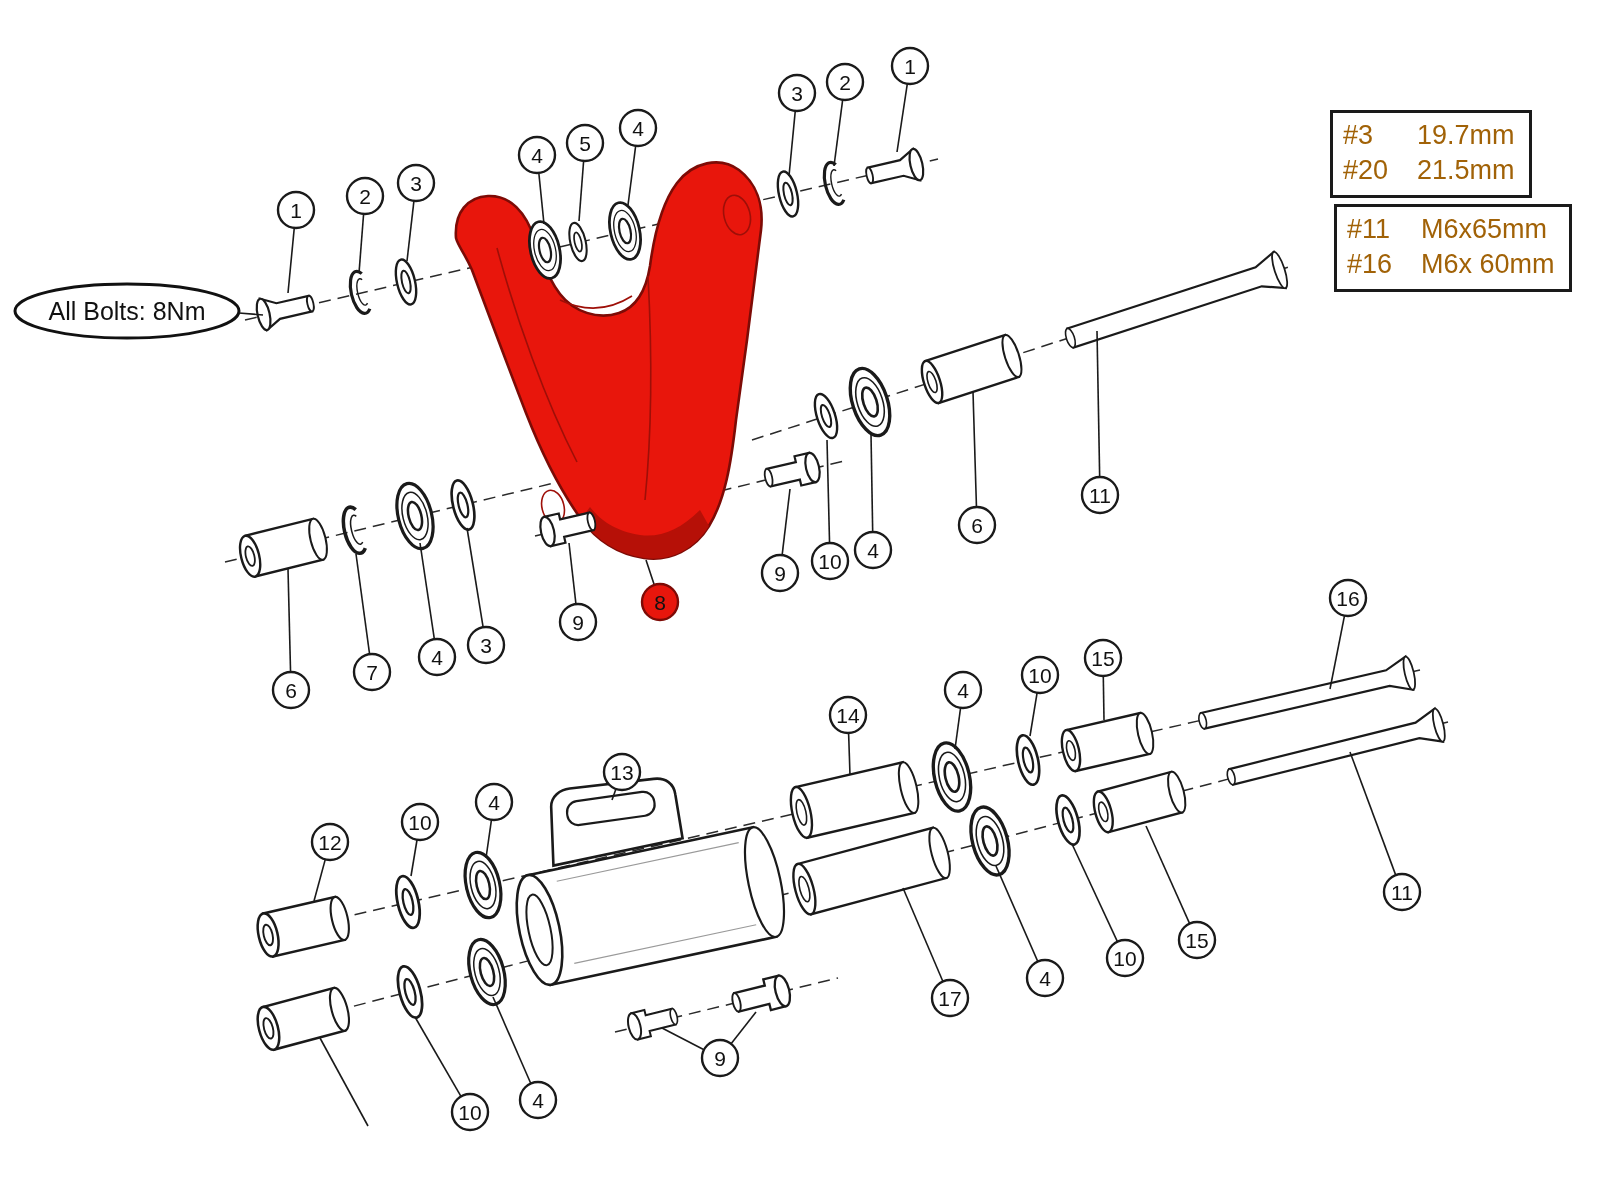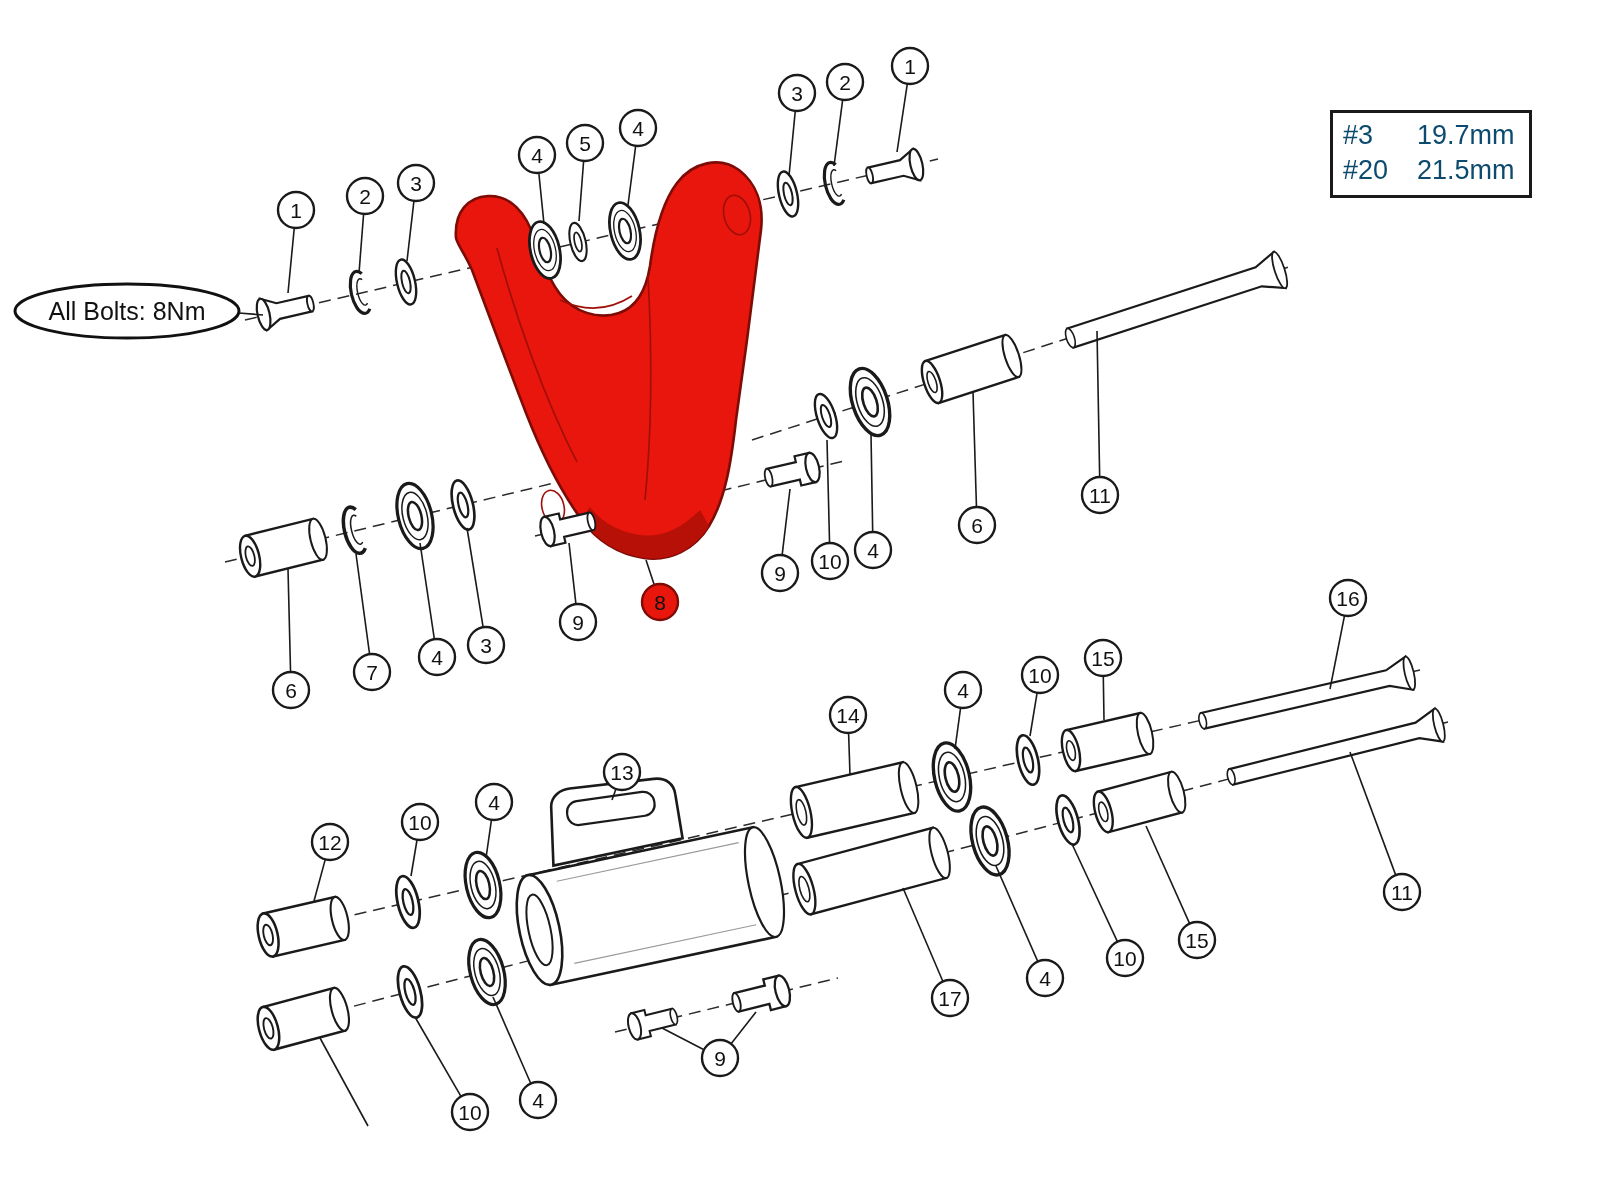--- a/index.html
+++ b/index.html
@@ -3,21 +3,21 @@
 <meta charset="utf-8">
 <style>
   html,body{margin:0;padding:0;background:#fff;}
   .canvas{
     position:relative;width:1600px;height:1200px;background:#fff;overflow:hidden;
     font-family:"Liberation Sans","DejaVu Sans",sans-serif;color:#111;
   }
   svg text{font-family:"Liberation Sans","DejaVu Sans",sans-serif;}
   .spec-box{
     position:absolute;border:3px solid #1a1a1a;background:#fff;
-    padding:5px 14px 7px 10px;font-size:27px;line-height:35px;color:#0c4a6e;white-space:nowrap;
+    padding:5px 14px 7px 10px;font-size:27px;line-height:35px;color:#a16207;white-space:nowrap;
   }
   .spec-row .ref{display:inline-block;width:74px;}
   .axis{fill:none;stroke:#2a2a2a;stroke-width:1.5;stroke-dasharray:12 7;}
   .leader{stroke:#1a1a1a;stroke-width:1.6;}
 </style>
 </head>
 <body>
 
 <div class="canvas">
 
@@ -370,14 +370,22 @@
   
   <div class="spec-box" style="left:1330px;top:110px;">
     <div class="spec-row">
       <span class="ref">#3</span><span>19.7mm</span>
     </div>
     <div class="spec-row">
       <span class="ref">#20</span><span>21.5mm</span>
     </div>
   </div>
 
+  <div class="spec-box" style="left:1334px;top:204px;">
+    <div class="spec-row">
+      <span class="ref">#11</span><span>M6x65mm</span>
+    </div>
+    <div class="spec-row">
+      <span class="ref">#16</span><span>M6x 60mm</span>
+    </div>
+  </div>
 
 </div>
 
 </body></html>

